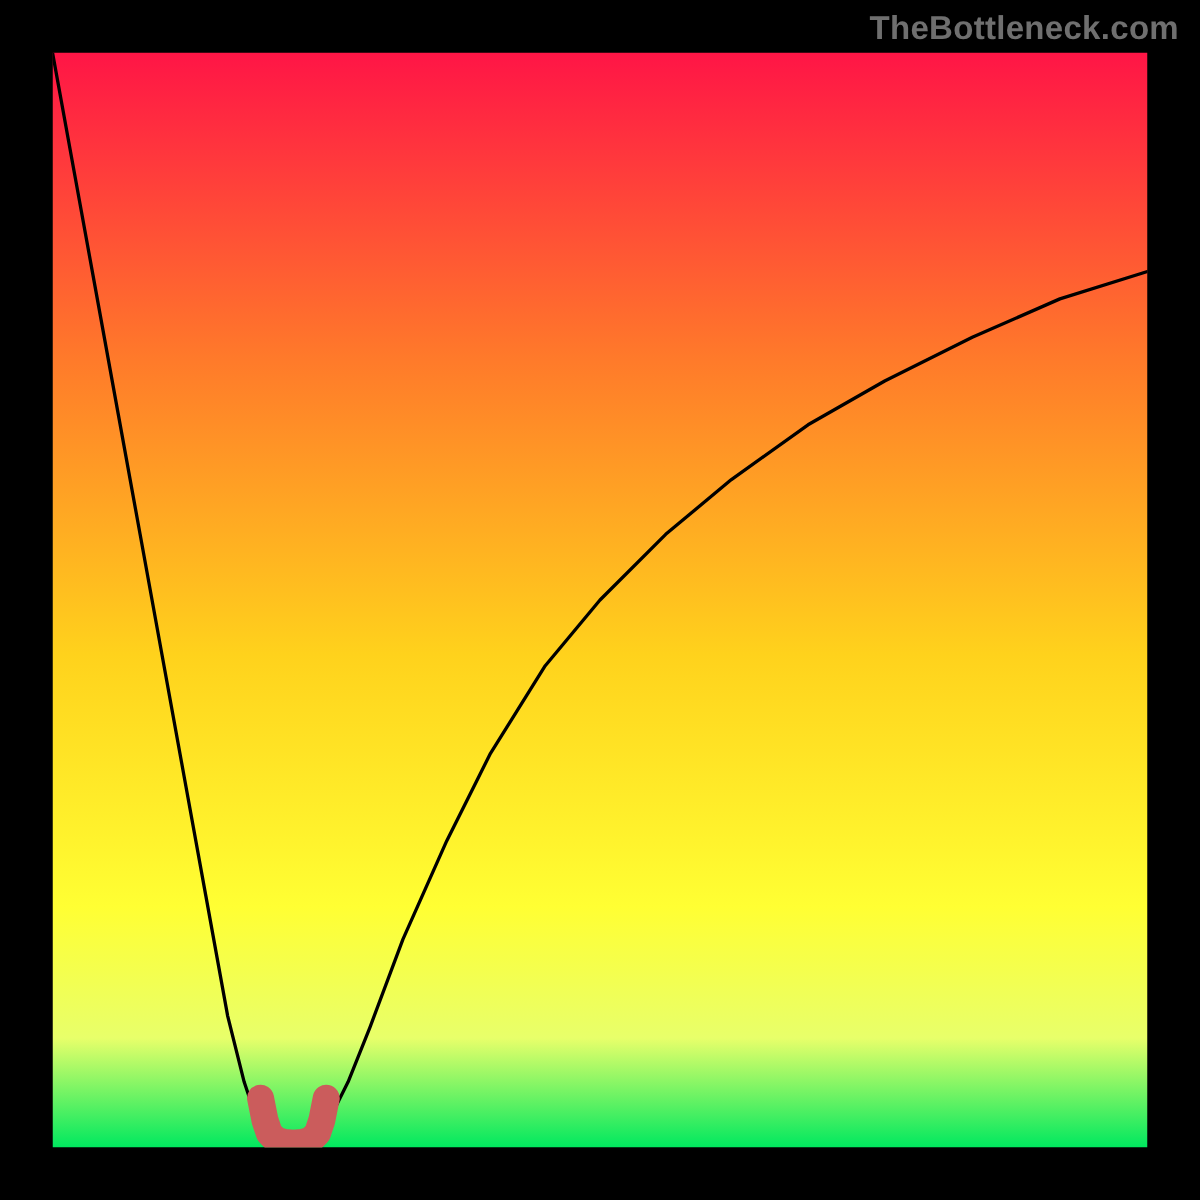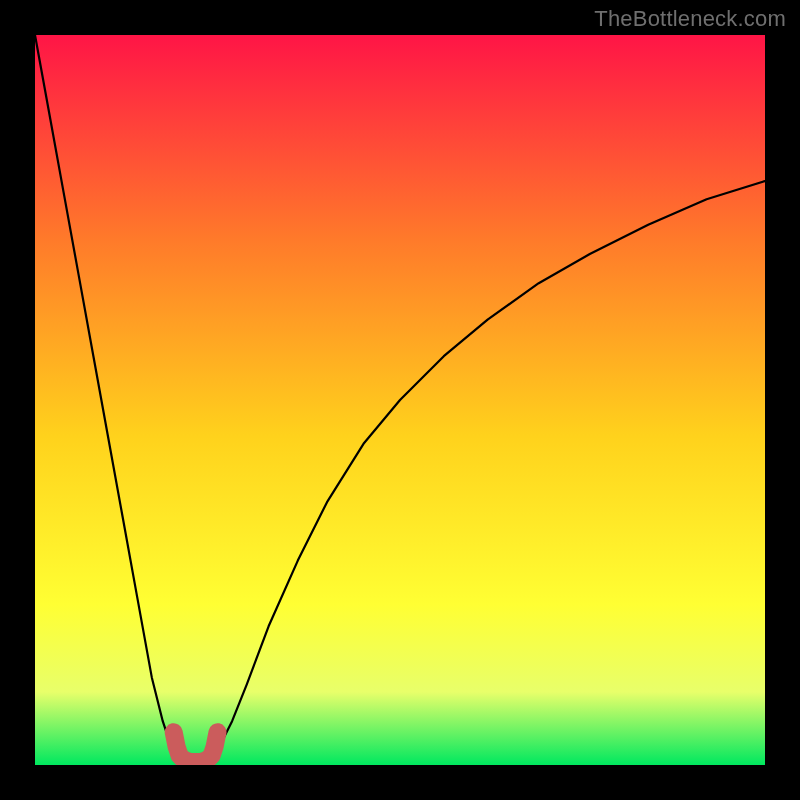--- a/index.html
+++ b/index.html
@@ -28,21 +28,21 @@
     width: 100%;
     height: 100%;
     display: block;
   }
   .watermark {
     position: absolute;
     top: 6px;
     right: 14px;
     font-family: Arial, Helvetica, sans-serif;
     font-size: 22px;
-    font-weight: 400;
+    font-weight: 700;
     color: #6f6f6f;
     letter-spacing: 0.2px;
     user-select: none;
   }
 </style>
 </head>
 <body>
 
 <div class="frame">
 

